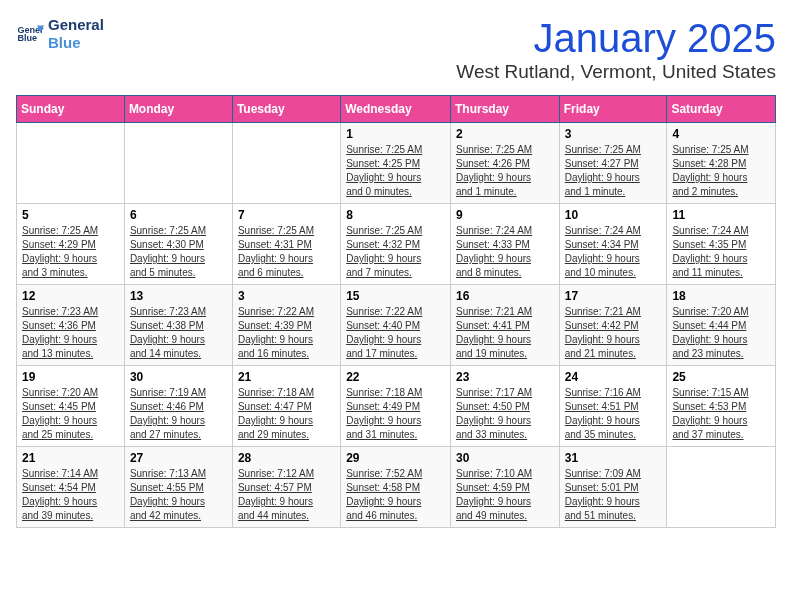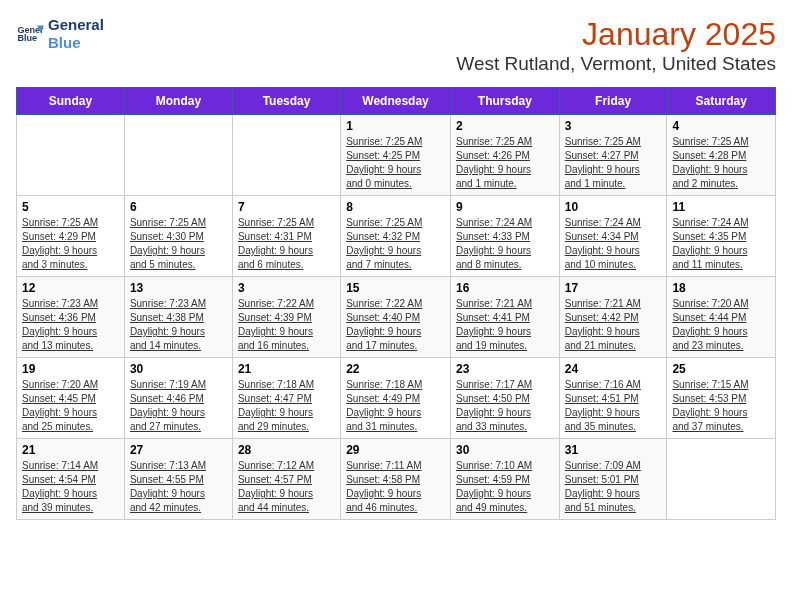--- a/index.html
+++ b/index.html
@@ -22,38 +22,38 @@
       gap: 4px;
     }
     .logo-icon {
       width: 28px;
       height: 28px;
     }
     .title-area {
       text-align: right;
     }
     .calendar-title {
-      font-size: 32px;
-      color: #c2410c;
+      font-size: 40px;
+      color: #1d4ed8;
       font-weight: normal;
     }
     .calendar-subtitle {
       font-size: 19px;
       color: #333;
     }
     table {
       width: 100%;
       border-collapse: collapse;
       font-size: 11px;
     }
     thead tr th {
-      background-color: #6d28d9;
+      background-color: #ec4899;
       color: #fff;
       padding: 6px 4px;
-      text-align: center;
+      text-align: left;
       font-size: 12px;
       font-weight: bold;
       border: 1px solid #2a6099;
     }
     tbody tr td {
       border: 1px solid #ccc;
       vertical-align: top;
       padding: 4px 5px;
       height: 80px;
       width: 113px;
@@ -314,21 +314,21 @@
         </td>
         <td>
           <div class="day-number">28</div>
           <div class="day-info" style="white-space: pre-line;">Sunrise: 7:12 AM
 Sunset: 4:57 PM
 Daylight: 9 hours
 and 44 minutes.</div>
         </td>
         <td>
           <div class="day-number">29</div>
-          <div class="day-info" style="white-space: pre-line;">Sunrise: 7:11 AM
+          <div class="day-info" style="white-space: pre-line;">Sunrise: 7:52 AM
 Sunset: 4:58 PM
 Daylight: 9 hours
 and 46 minutes.</div>
         </td>
         <td>
           <div class="day-number">30</div>
           <div class="day-info" style="white-space: pre-line;">Sunrise: 7:10 AM
 Sunset: 4:59 PM
 Daylight: 9 hours
 and 49 minutes.</div>

